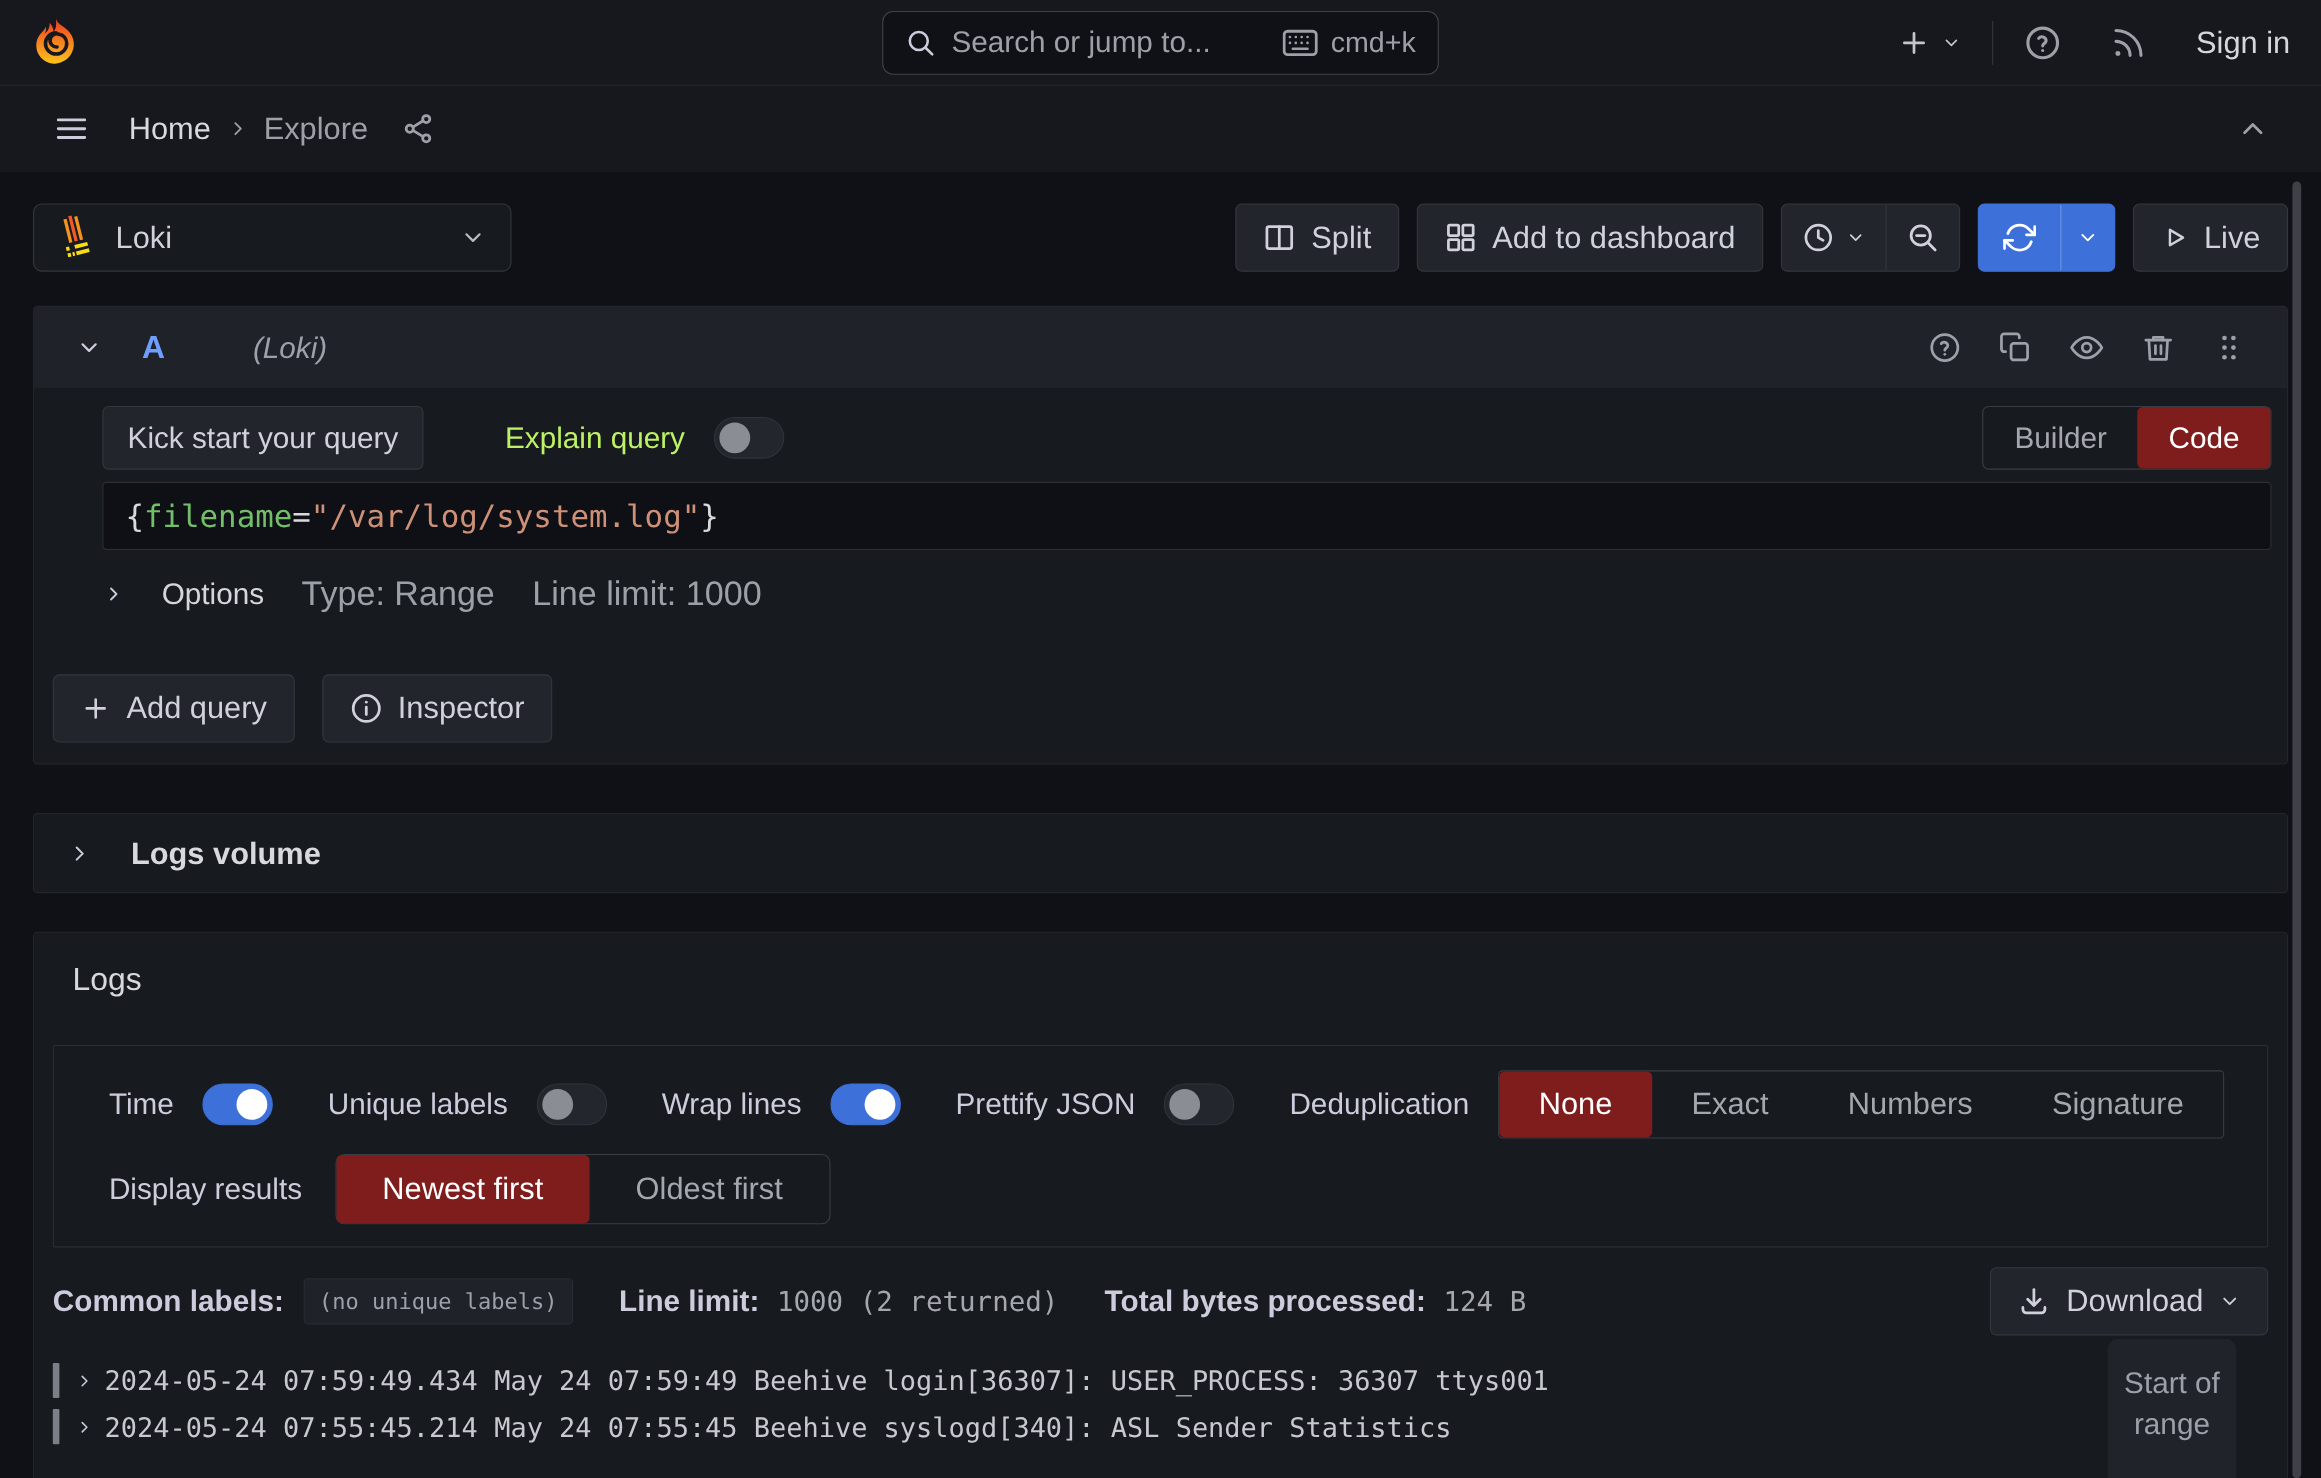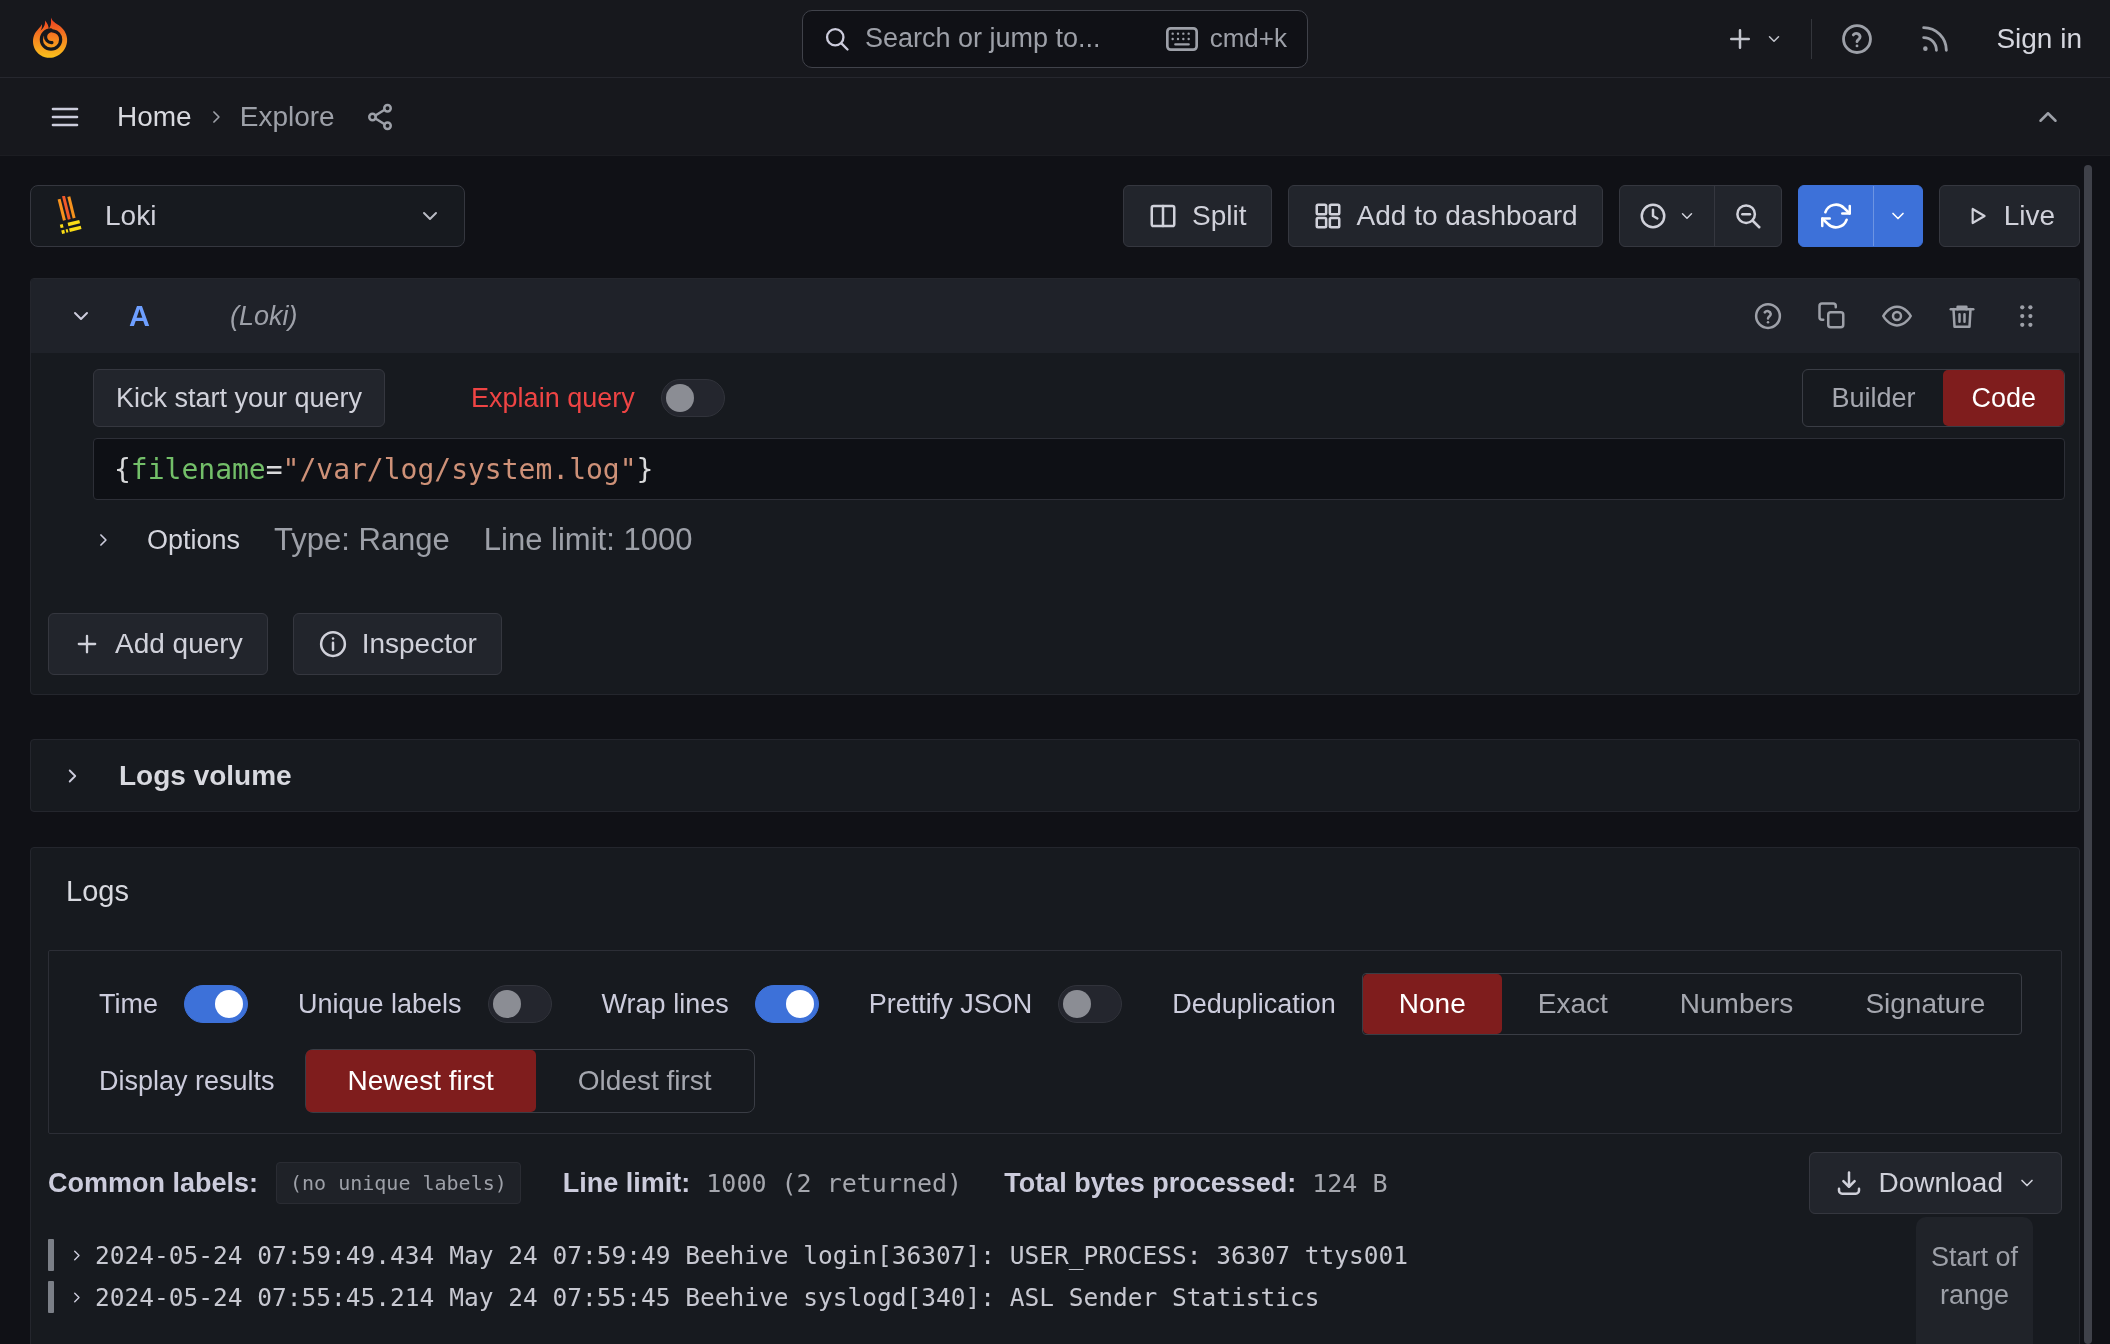--- a/index.html
+++ b/index.html
@@ -76,21 +76,21 @@
     display:flex; align-items:center; padding:0 38px;
   }
   .qheader .chev { color:#ccccdc; margin-right:36px; }
   .ref-id { font-size:29px; font-weight:700; color:#6e9fff; margin-right:80px; }
   .ds-hint { font-size:27px; font-style:italic; color:#9da0a8; }
   .qheader-icons { margin-left:auto; display:flex; align-items:center; gap:34px; color:#9da0a8; }
 
   .qcontent { padding:0 14px 0 62px; }
   .kick-row { margin-top:16px; height:58px; display:flex; align-items:center; }
   .btn.sm { height:58px; font-size:27px; padding:0 22px; }
-  .explain-label { margin-left:56px; font-size:27px; color:#ef4444; }
+  .explain-label { margin-left:44px; font-size:27px; color:#bef264; }
 
   .toggle { width:64px; height:38px; border-radius:19px; background:#24262e; border:1px solid #31333b; position:relative; flex:none; }
   .toggle::after { content:""; position:absolute; width:28px; height:28px; border-radius:50%; top:4px; left:4px; background:#8b8d94; }
   .toggle.on { background:#3d71d9; border-color:#3d71d9; }
   .toggle.on::after { left:auto; right:4px; background:#ffffff; }
   .kick-row .toggle { margin-left:26px; }
 
   .seg { display:inline-flex; align-items:stretch; border:1px solid #3a3d45; border-radius:6px; }
   .seg .opt { display:flex; align-items:center; padding:0 28px; font-size:27px; color:#a5a7af; }
   .seg .opt.sel { background:#7f1d1d; color:#ffffff; font-weight:400; border-radius:5px; }

